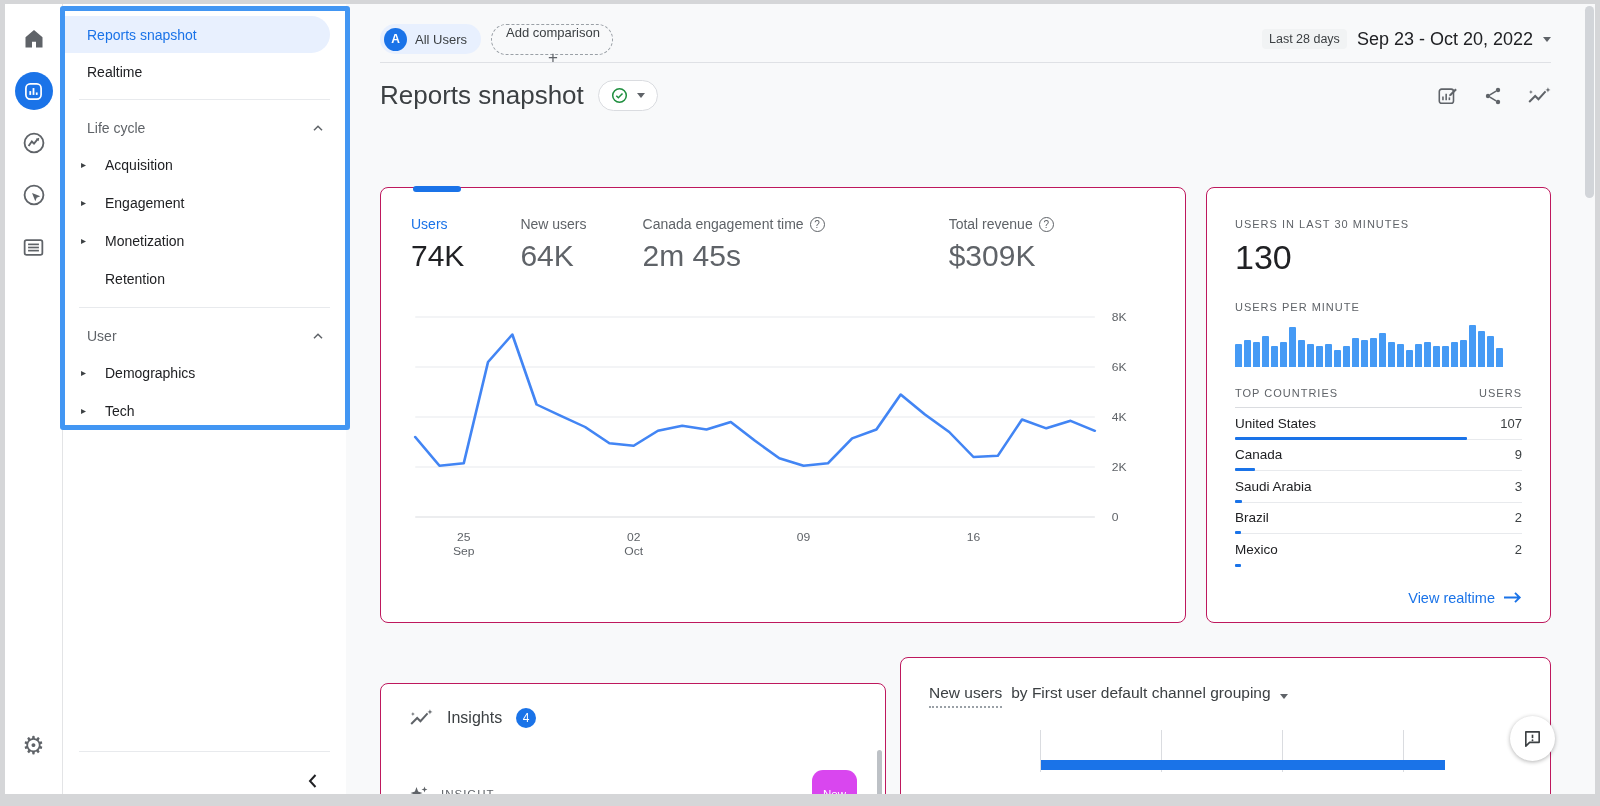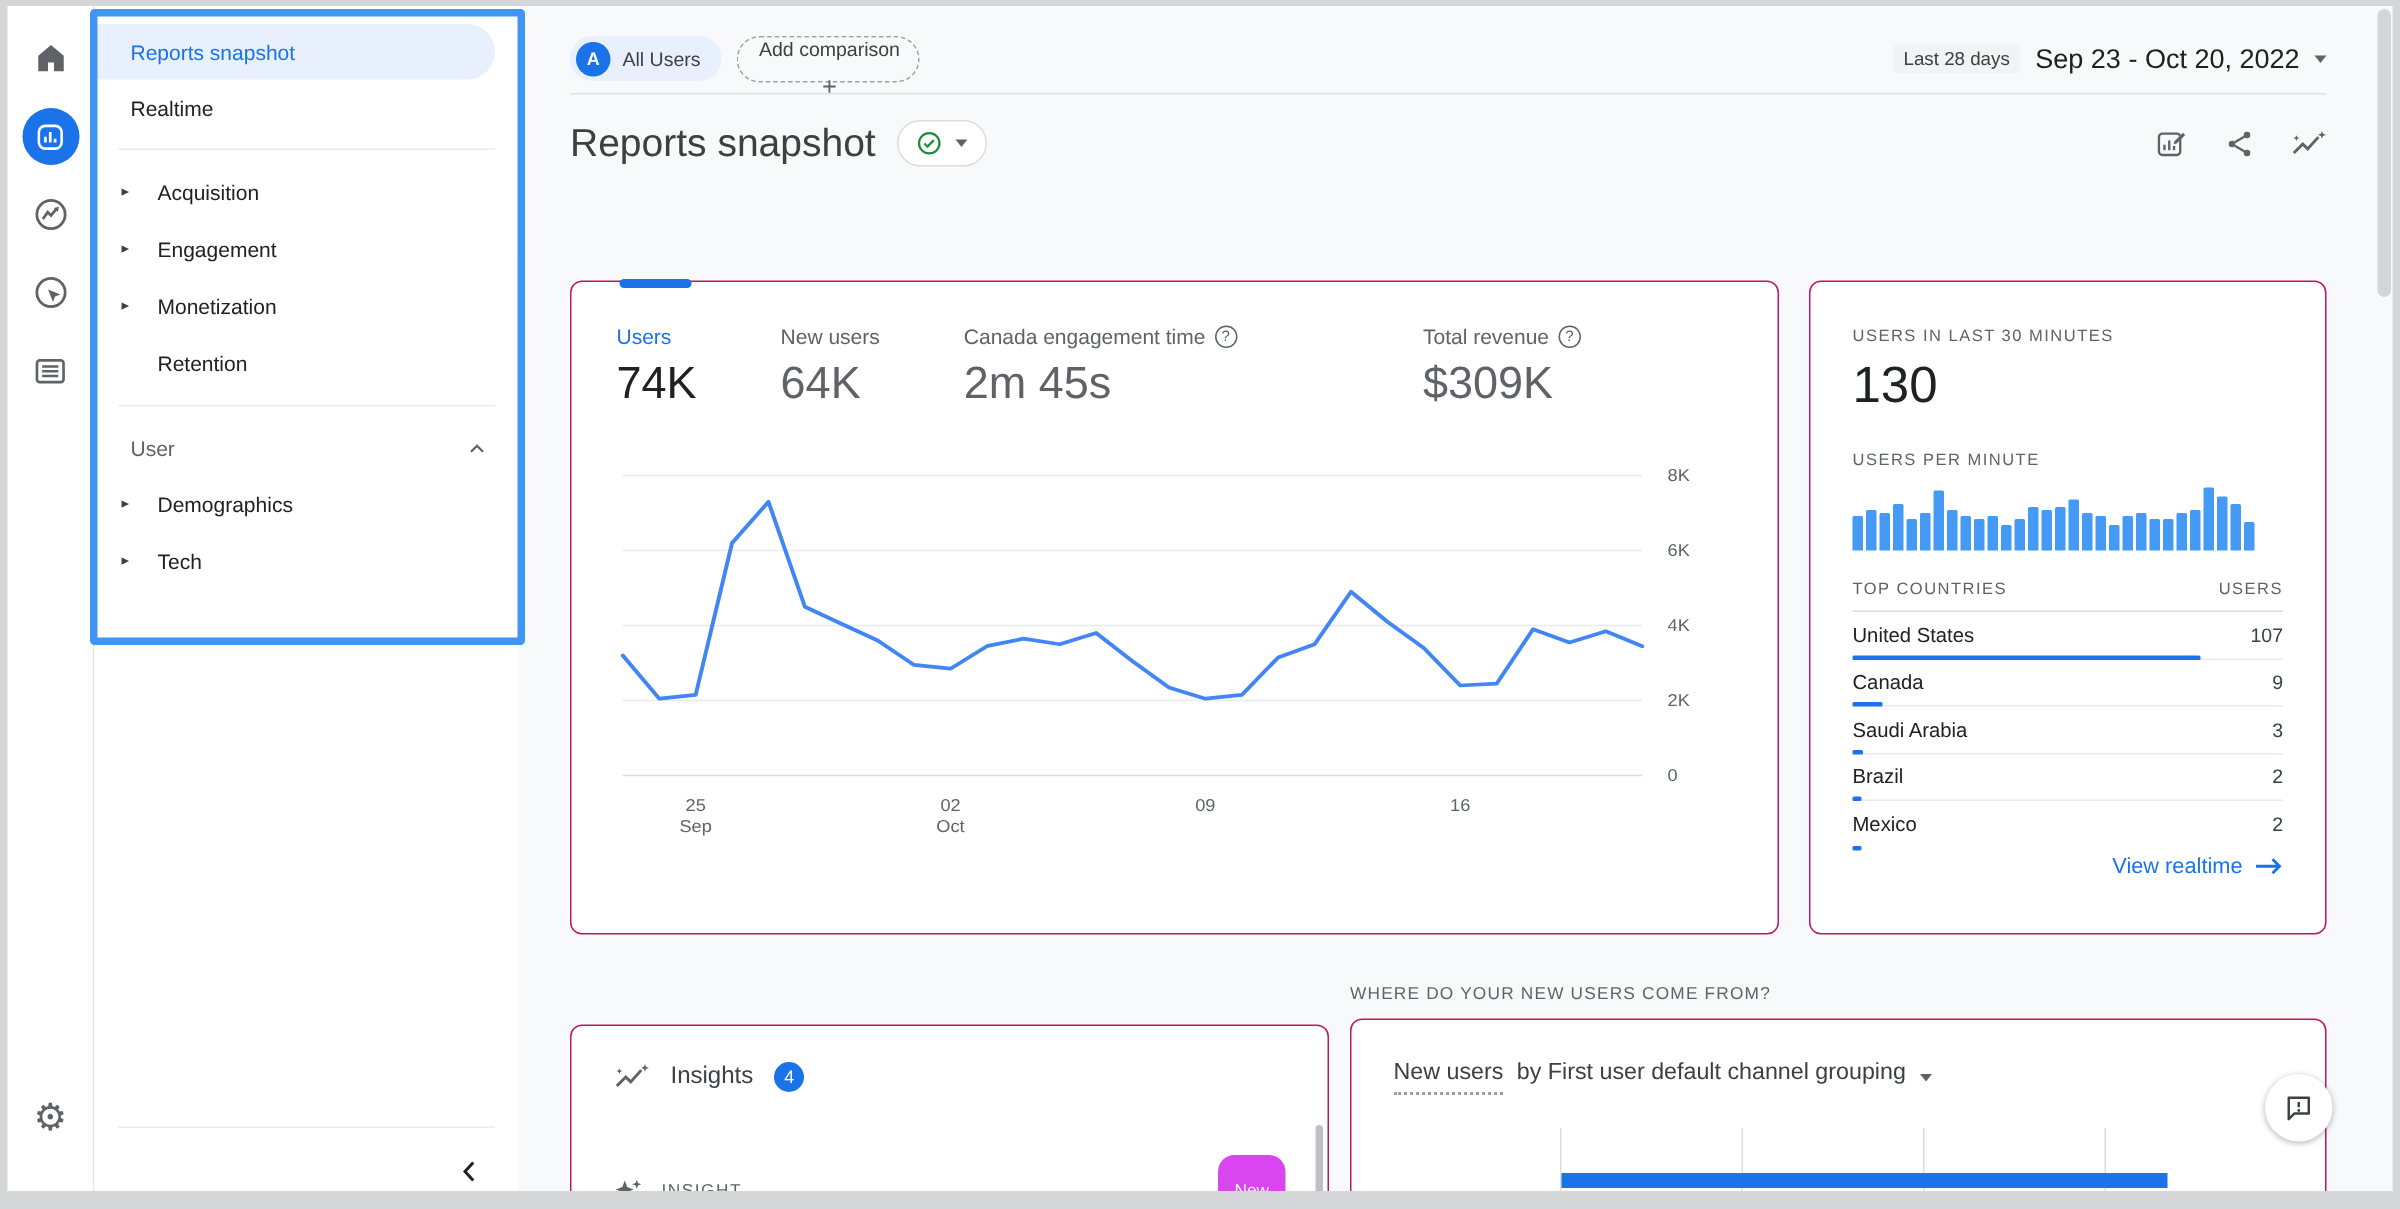--- a/index.html
+++ b/index.html
@@ -71,21 +71,21 @@
   .rt-big { font-size:34px; color:#202124; margin-top:8px; }
   .rt-perminute { margin-top:24px; }
   .rt-bars { margin-top:12px; height:42px; display:flex; align-items:flex-end; gap:2px; }
   .rt-bar { width:7px; background:#459af5; border-radius:1px 1px 0 0; }
   .rt-table-header { margin-top:20px; display:flex; justify-content:space-between; padding-bottom:8px; border-bottom:1px solid #dadce0; }
   .rt-row { position:relative; height:31.5px; display:flex; align-items:center; justify-content:space-between; border-bottom:1px solid #e8eaed; }
   .rt-row:last-child { border-bottom:none; }
   .rt-country { font-size:13.5px; color:#202124; }
   .rt-users { font-size:13px; color:#3c4043; }
   .rt-underline { position:absolute; left:0; bottom:-1px; height:3px; background:#1a73e8; border-radius:1px; }
-  .rt-link { margin-top:4px; display:flex; justify-content:flex-end; align-items:center; gap:8px; color:#1a73e8; font-size:14.5px; font-weight:500; cursor:pointer; }
+  .rt-link { margin-top:24px; display:flex; justify-content:flex-end; align-items:center; gap:8px; color:#1a73e8; font-size:14.5px; font-weight:500; cursor:pointer; }
 
   
   .bottom-row { margin-top:34px; display:flex; }
   .insights-card { width:506px; height:300px; margin-top:26px; position:relative; padding:24px 28px; }
   .insights-header { display:flex; align-items:center; gap:14px; cursor:pointer; }
   .insights-title { font-size:16px; color:#3c4043; }
   .insights-badge { min-width:20px; height:20px; border-radius:10px; background:#1a73e8; color:#fff; font-size:12px; display:flex; align-items:center; justify-content:center; padding:0 5px; }
   .insight-row { margin-top:42px; display:flex; align-items:center; }
   .insight-label { margin-left:12px; font-size:11.5px; letter-spacing:1px; color:#5f6368; font-weight:500; }
   .new-pill { margin-left:auto; background:#d946ef; color:#fff; font-size:11.5px; border-radius:11px; padding:18px 11px; }
@@ -151,20 +151,26 @@
       </svg>
     </div>
     <div class="rail-gear">⚙</div>
   </aside>
 
   <nav class="drawer">
     <div id="nav-items">
           <div class="nav-item selected">Reports snapshot</div>
           <div class="nav-item ">Realtime</div>
           <div class="nav-divider"></div>
+          <div class="nav-section-header">
+            <span>Life cycle</span>
+            <svg width="12" height="8" viewBox="0 0 12 8">
+              <path d="M2 6.2 L6 2.2 L10 6.2" stroke="#5f6368" stroke-width="1.5" fill="none"></path>
+            </svg>
+          </div>
           <div class="nav-sub">
             <span class="tri">▸</span>
             <span>Acquisition</span>
           </div>
           <div class="nav-sub">
             <span class="tri">▸</span>
             <span>Engagement</span>
           </div>
           <div class="nav-sub">
             <span class="tri">▸</span>
@@ -406,21 +412,20 @@
             <path d="M7.5 3 l1.6 4.4 L13.5 9 l-4.4 1.6 L7.5 15 5.9 10.6 1.5 9 l4.4-1.6 z" fill="#5f6368"></path>
             <path d="M15.5 2.5 l.8 2.2 2.2.8 -2.2.8 -.8 2.2 -.8-2.2 -2.2-.8 2.2-.8 z" fill="#5f6368"></path>
           </svg>
           <span class="insight-label">INSIGHT</span>
           <span class="new-pill">New</span>
         </div>
         <div class="card-scroll-thumb"></div>
       </section>
 
       <div class="nu-block">
-        <div class="section-heading">WHERE DO YOUR NEW USERS COME FROM?</div>
         <section class="card nu-card">
           <div class="nu-selector">
             <span class="dotted">New users</span>
             <span class="nu-rest">by First user default channel grouping</span>
             <span class="caret-down"></span>
           </div>
           <div class="nu-chart">
             <div class="nu-grid" style="left:111px"></div>
             <div class="nu-grid" style="left:232px"></div>
             <div class="nu-grid" style="left:353px"></div>

